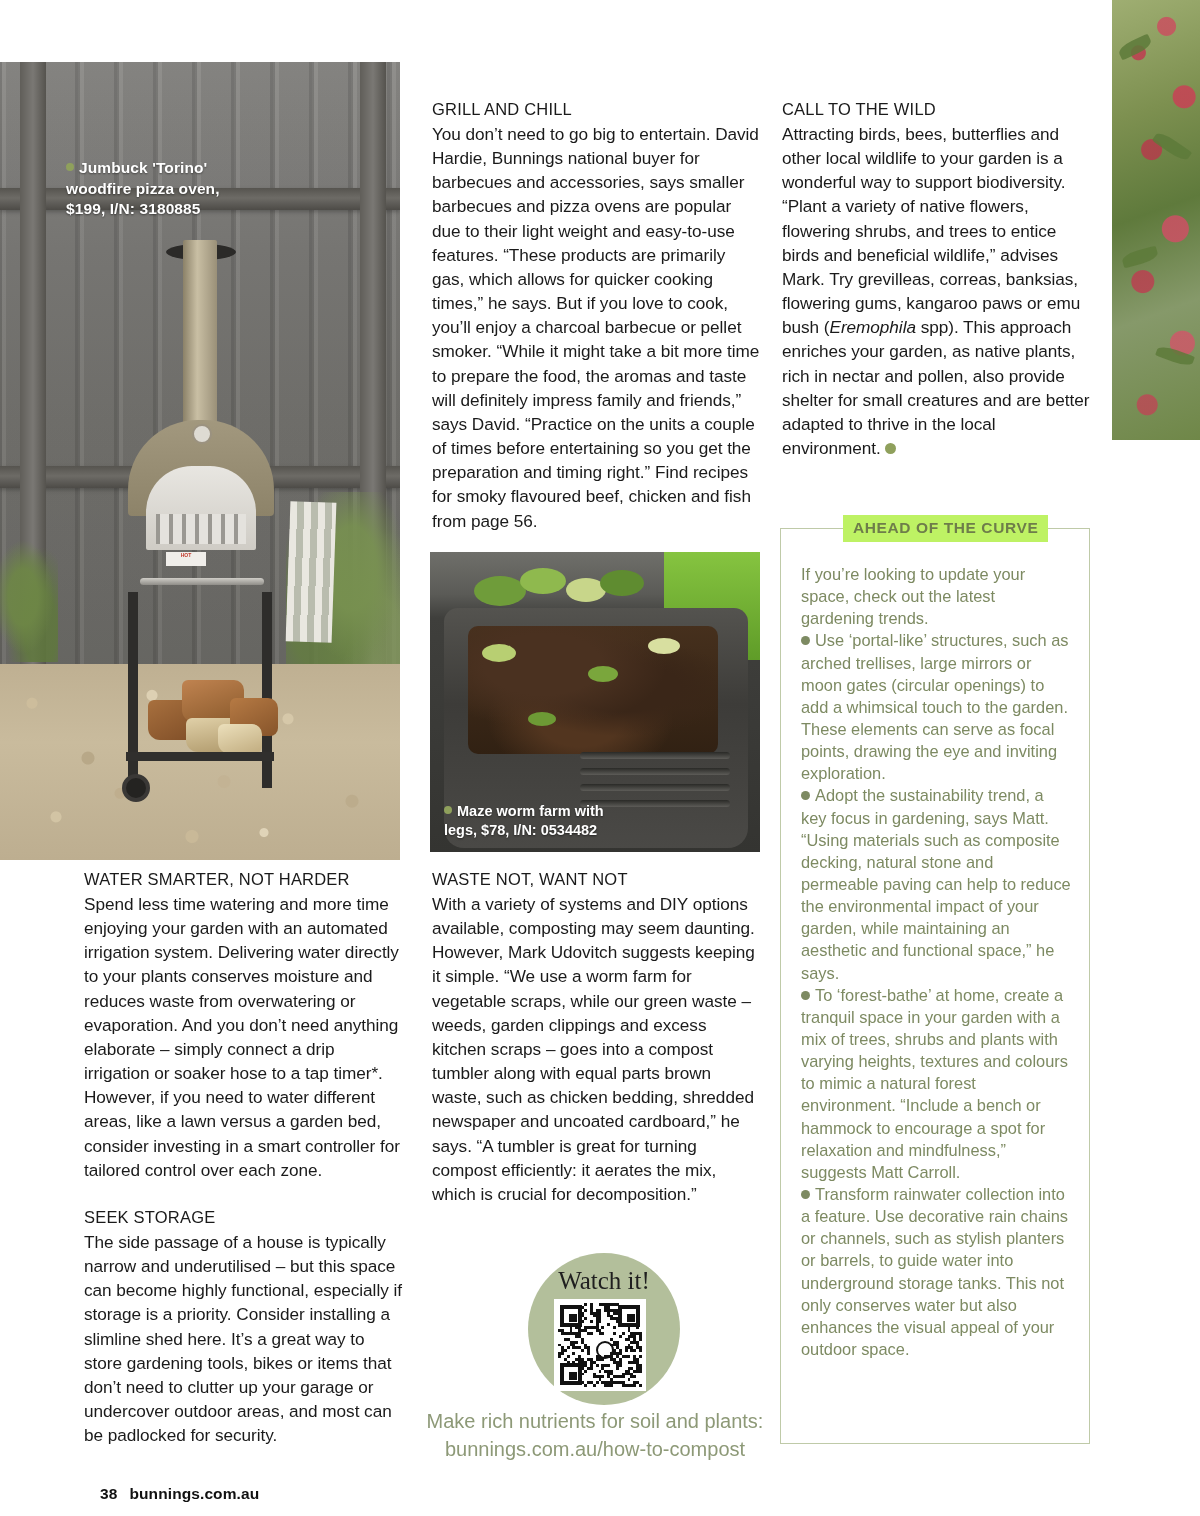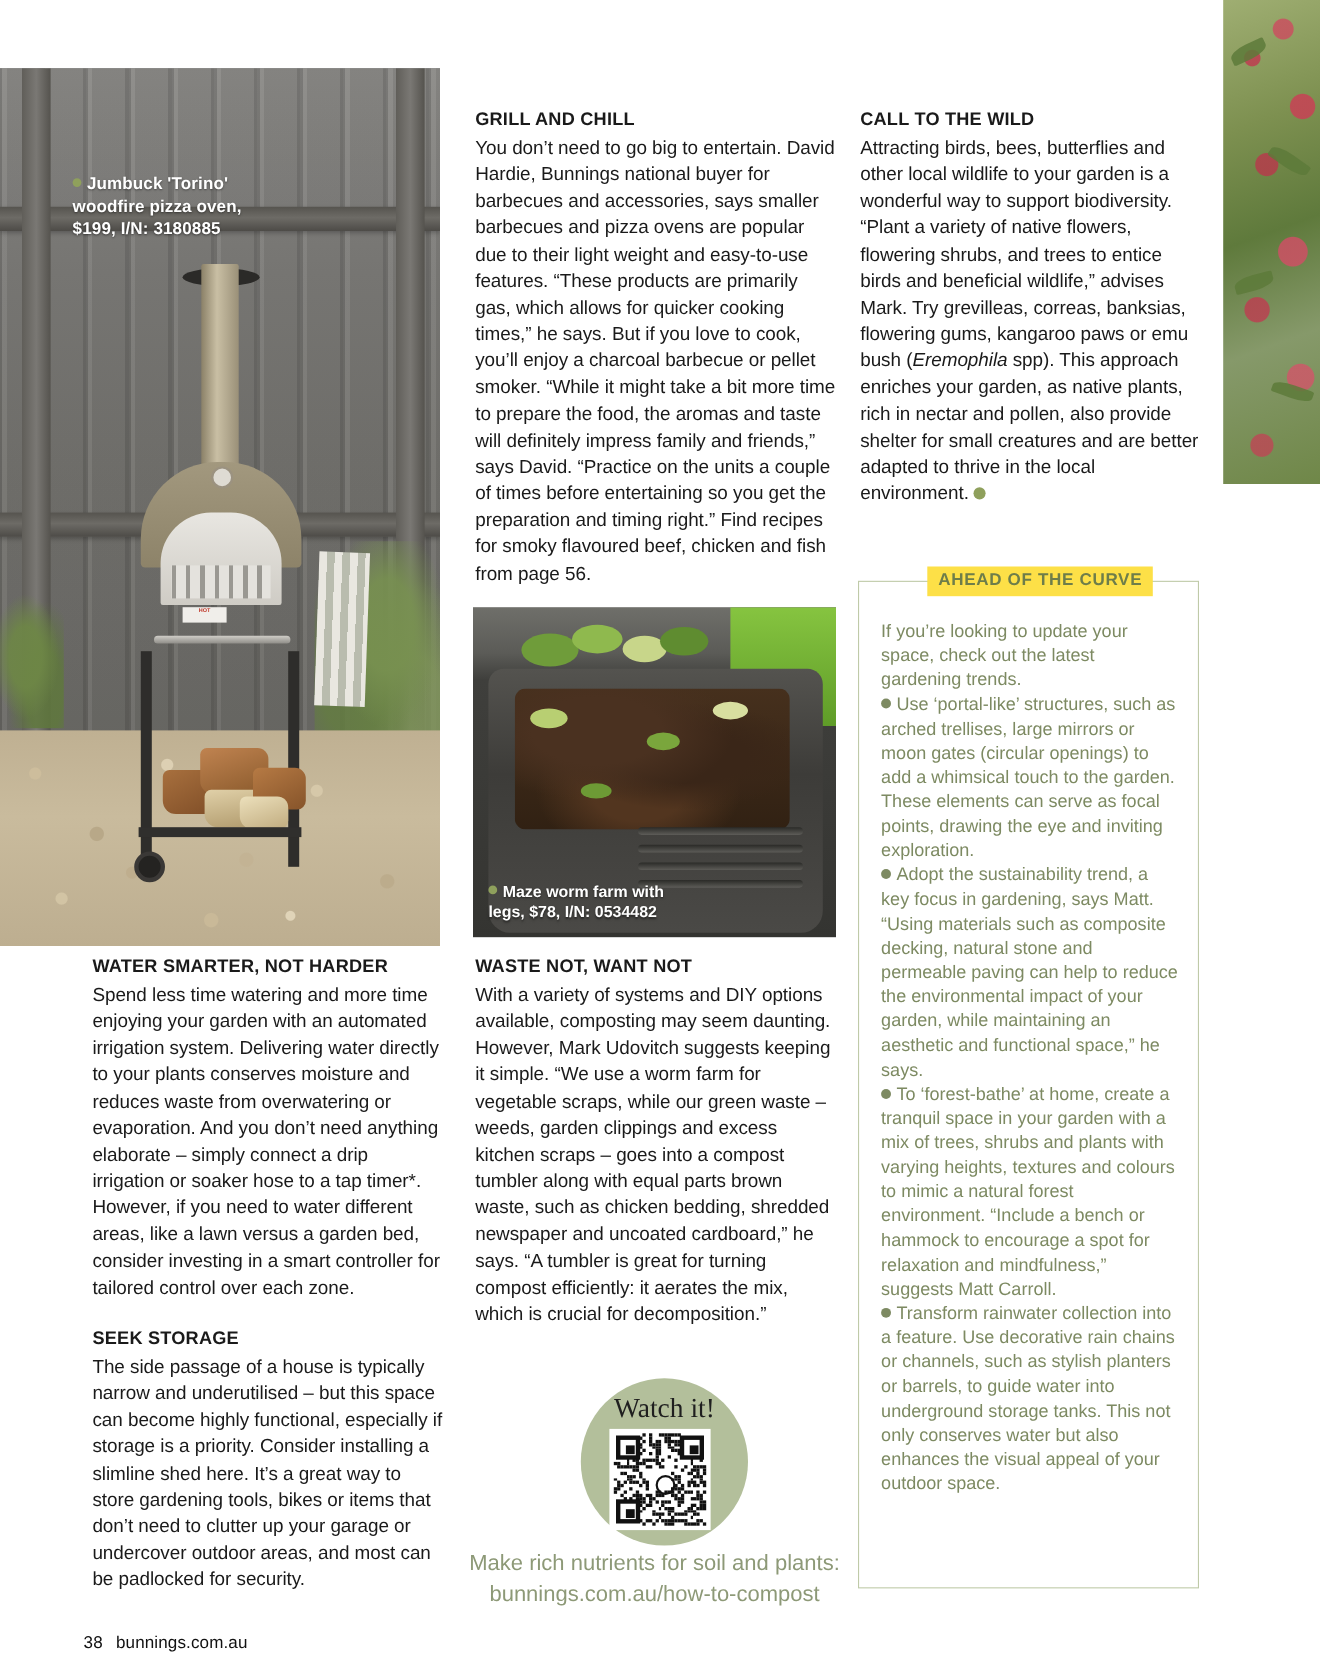--- a/index.html
+++ b/index.html
@@ -136,21 +136,21 @@
   .worm-caption {
     position:absolute; left:444px; top:802px; width:250px;
     color:#fff; font-size:14.5px; line-height:1.34; font-weight:600;
     text-shadow: 0 1px 2px rgba(0,0,0,.5);
   }
   .worm-caption b { font-weight:800; }
 
   
   .col { position:absolute; }
   .col h3 {
-    font-size: 16.5px; font-weight: 700; letter-spacing: .2px;
+    font-size: 16.5px; font-weight: 400; letter-spacing: .2px;
     color:#1a1a1a; margin-bottom: 3px;
   }
   .col p {
     font-size: 17.2px; line-height: 1.405; color:#1a1a1a;
     letter-spacing: -.05px;
   }
   .col p em { font-style: italic; }
   .end-dot {
     display:inline-block; width:11px; height:11px; border-radius:50%;
     background:#8fa05c; margin-left:4px; vertical-align:0px;
@@ -162,21 +162,21 @@
   #col1-bottom2 { left:84px; top:1208px; width:320px; }
   #col2-bottom { left:432px; top:870px; width:330px; }
 
   
   .sidebar {
     position:absolute; left:780px; top:528px; width:310px; height:916px;
     border:1.5px solid #bfcaa8;
   }
   .sidebar-title {
     position:absolute; left:62px; top:-14px; padding:4px 10px 5px;
-    background:#fde047; color:#6e7d4a;
+    background:#bef264; color:#6e7d4a;
     font-size:15.5px; font-weight:700; letter-spacing:.6px;
   }
   .sidebar-body {
     padding: 34px 18px 10px 20px;
     color:#7d8a62; font-size:16.4px; line-height:1.35;
   }
   .sidebar-body p { margin-bottom: 0; }
   .sb-dot {
     display:inline-block; width:9px; height:9px; border-radius:50%;
     background:#7d8a62; margin-right:5px; vertical-align:1px;
@@ -204,22 +204,22 @@
   .qr-logo::after { content:""; position:absolute; left:4px; top:4px; width:14px; height:14px;
     border-radius:50%; border:2px solid #111; }
 
   .watch-caption {
     position:absolute; left:420px; top:1408px; width:350px; text-align:center;
     color:#8d9977; font-size:20px; line-height:1.38;
   }
 
   
   .footer {
-    position:absolute; left:76px; top:1485px;
-    font-size:15.5px; font-weight:400; color:#111; letter-spacing:.1px;
+    position:absolute; left:100px; top:1485px;
+    font-size:15.5px; font-weight:700; color:#111; letter-spacing:.1px;
   }
   .footer .pg { margin-right:12px; }
   .credit-wrap { position:absolute; left:1104px; top:920px; width:92px; height:560px; overflow:hidden; }
 </style>
 </head>
 <body>
 
 <div class="page">
 
   <div class="flower-strip">

